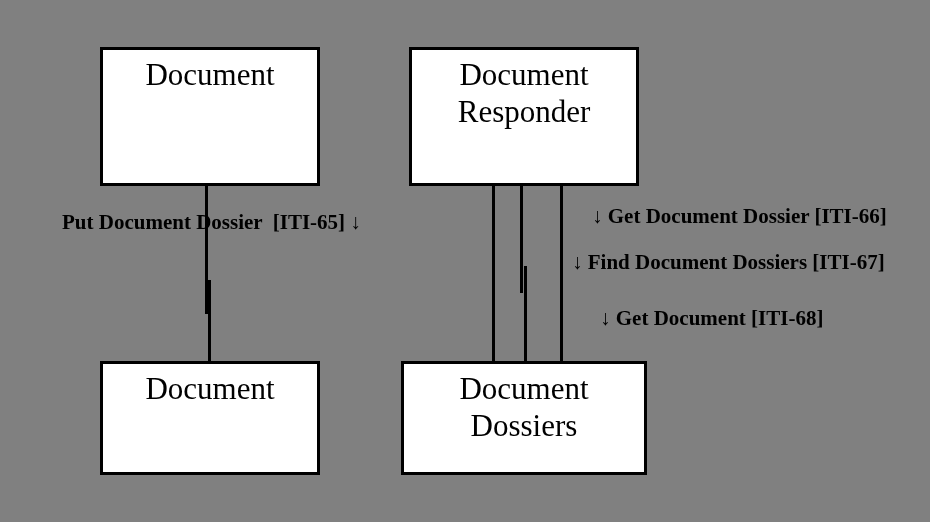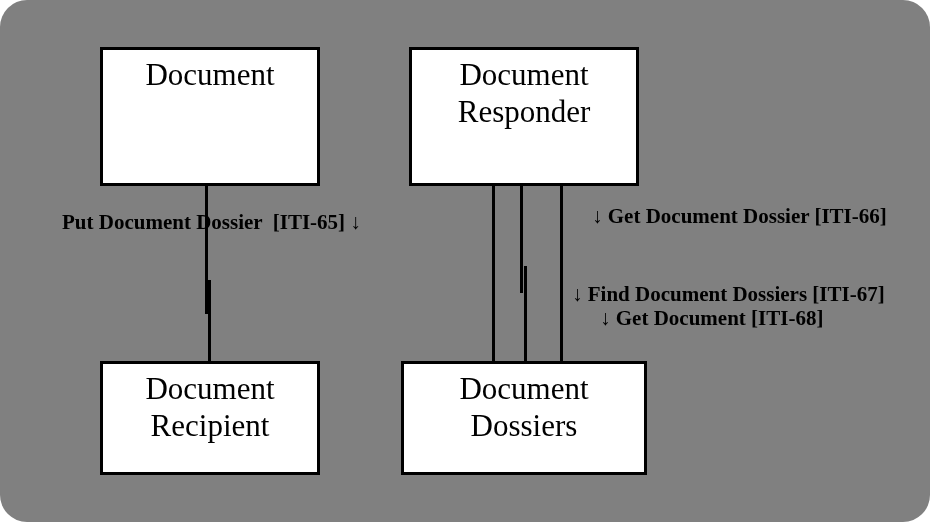--- a/index.html
+++ b/index.html
@@ -7,21 +7,20 @@
     padding: 0;
   }
   .canvas {
     position: relative;
     width: 930px;
     height: 522px;
     background: #808080;
     overflow: hidden;
     font-family: "Liberation Serif", "DejaVu Serif", serif;
     color: #000;
-    border-radius: 27px;
   }
   .actor-box {
     position: absolute;
     background: #ffffff;
     border: 3px solid #000000;
     box-sizing: border-box;
     text-align: center;
     font-size: 31px;
     line-height: 37px;
     padding-top: 6px;
@@ -50,40 +49,39 @@
   
   .line-src-upper { left: 205px; top: 186px; height: 128px; }
   .line-src-lower { left: 208px; top: 280px; height: 81px; }
   .line-con-1     { left: 492px; top: 186px; height: 175px; }
   .line-con-2a    { left: 520px; top: 186px; height: 107px; }
   .line-con-2b    { left: 524px; top: 266px; height: 95px; }
   .line-con-3     { left: 560px; top: 186px; height: 175px; }
   
   .label-put  { left: 62px;  top: 208px; }
   .label-t66  { left: 592px; top: 202px; }
-  .label-t67  { left: 572px; top: 248px; margin-top: 32px; }
+  .label-t67  { left: 572px; top: 248px; }
   .label-t68  { left: 600px; top: 304px; }
 </style>
 </head>
 <body>
 
 <div class="canvas">
 
   <div class="actor-box box-source">
     <span class="actor-line">Document</span>
   </div>
 
   <div class="actor-box box-consumer">
     <span class="actor-line">Document</span>
     <span class="actor-line">Responder</span>
   </div>
 
   <div class="actor-box box-recipient">
     <span class="actor-line">Document</span>
-    <span class="actor-line">Recipient</span>
   </div>
 
   <div class="actor-box box-responder">
     <span class="actor-line">Document</span>
     <span class="actor-line">Dossiers</span>
   </div>
 
   <div class="connector line-src-upper"></div>
   <div class="connector line-src-lower"></div>
 

